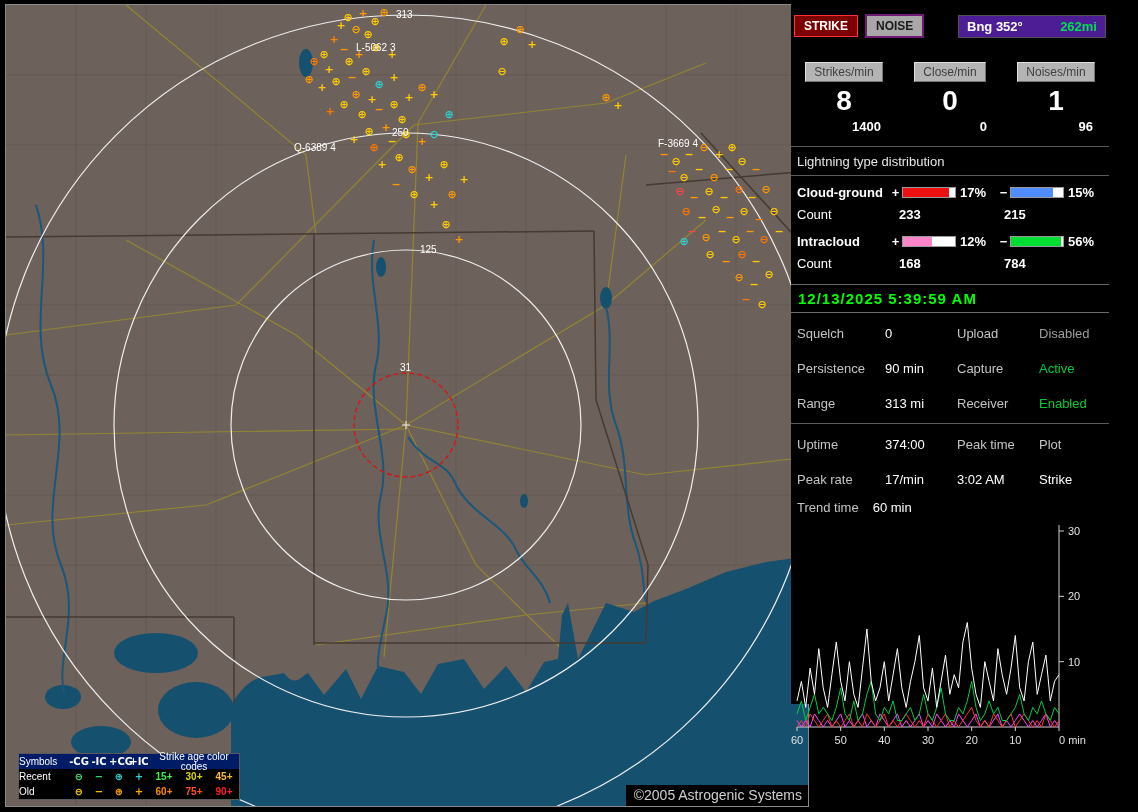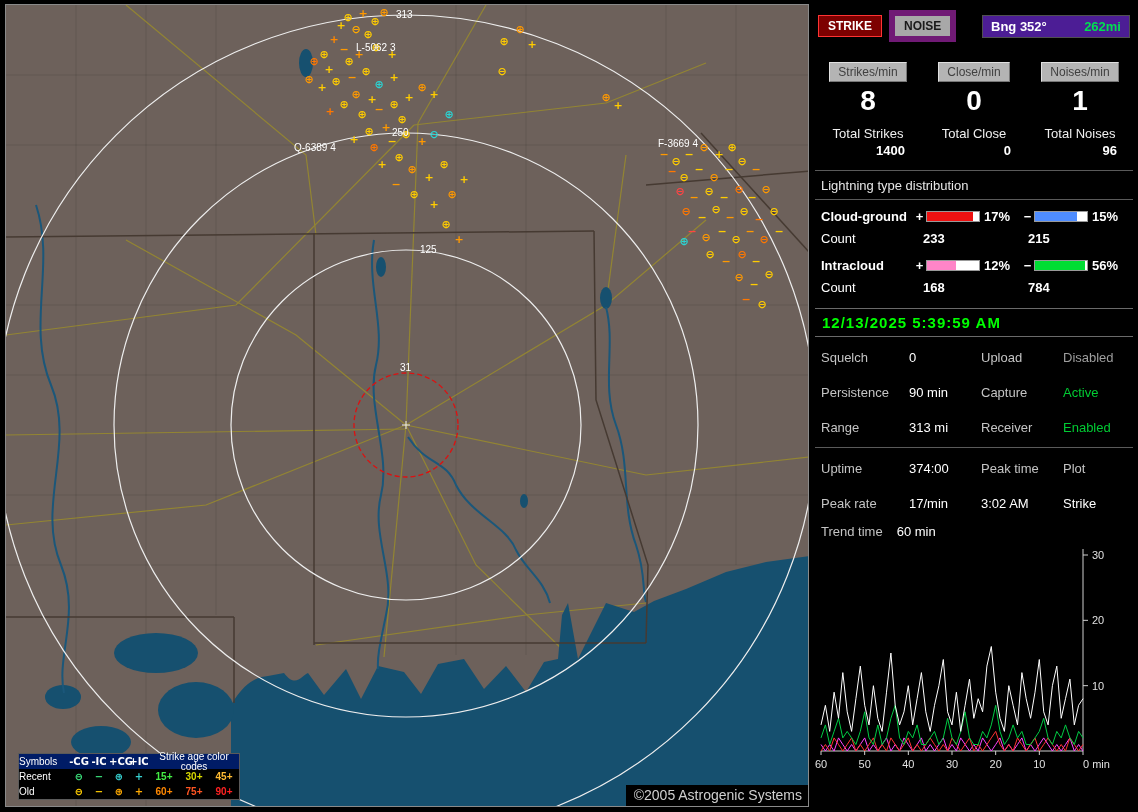--- a/index.html
+++ b/index.html
@@ -21,27 +21,27 @@
 .legend{position:absolute;left:12px;bottom:6px;background:#000;
   border:1px solid #5a5a5a;color:#fff;font-size:10px;line-height:1}
 .legend .lrow{display:flex;align-items:center;height:15px}
 .legend .lhead{background:#001c66}
 .legend .c-label{width:50px;padding-left:0}
 .legend .c-sym{width:20px;text-align:center;font-weight:bold;font-family:"DejaVu Sans",sans-serif}
 .legend .c-age{width:30px;text-align:center;font-weight:bold}
 .legend .c-agehead{width:90px;text-align:center}
 
 
-.sidebar{position:absolute;left:815px;top:0;width:318px;height:704px;
+.sidebar{position:absolute;left:791px;top:0;width:318px;height:704px;
   color:#fff;font-size:13px;background:#000}
 .topbar{display:flex;align-items:center;margin:14px 3px 0 3px;height:24px}
 .btn{font-weight:bold;font-size:12px;padding:3px 9px;margin-right:7px;cursor:pointer;
   font-family:"Liberation Sans",sans-serif}
 .btn.strike{background:#7d0000;border:1px solid #ff3333;color:#fff}
-.btn.noise{background:#a8a8a8;border:6px solid #701a75;color:#1a1a1a}
+.btn.noise{background:#a8a8a8;border:2px solid #701a75;color:#1a1a1a}
 .bearing{margin-left:auto;display:flex;justify-content:space-between;align-items:center;
   width:148px;background:#4c1d95;border:1px solid #505050;padding:3px 8px;
   font-weight:bold;font-size:13px}
 .bearing .dist{color:#00e050}
 
 .cols3{display:flex;text-align:center}
 .cols3>*{flex:1}
 .rate-chips{margin-top:24px}
 .chip{display:inline-block;background:#b4b4b4;color:#404040;font-size:12px;
   padding:2px 8px;border:1px solid #777;border-top-color:#e0e0e0;border-left-color:#e0e0e0}
@@ -300,25 +300,20 @@
       <div><span class="chip">Strikes/min</span></div>
       <div><span class="chip">Close/min</span></div>
       <div><span class="chip">Noises/min</span></div>
     </div>
     <div class="cols3 rate-values">
       <div>8</div>
       <div>0</div>
       <div>1</div>
     </div>
 
-    <div class="cols3 totals-labels">
-      <div>Total Strikes</div>
-      <div>Total Close</div>
-      <div>Total Noises</div>
-    </div>
     <div class="cols3 totals-values">
       <div>1400</div>
       <div>0</div>
       <div>96</div>
     </div>
 
     <div class="divider"></div>
     <div class="dist-title">Lightning type distribution</div>
     <div class="divider" style="margin-top:6px"></div>
 

